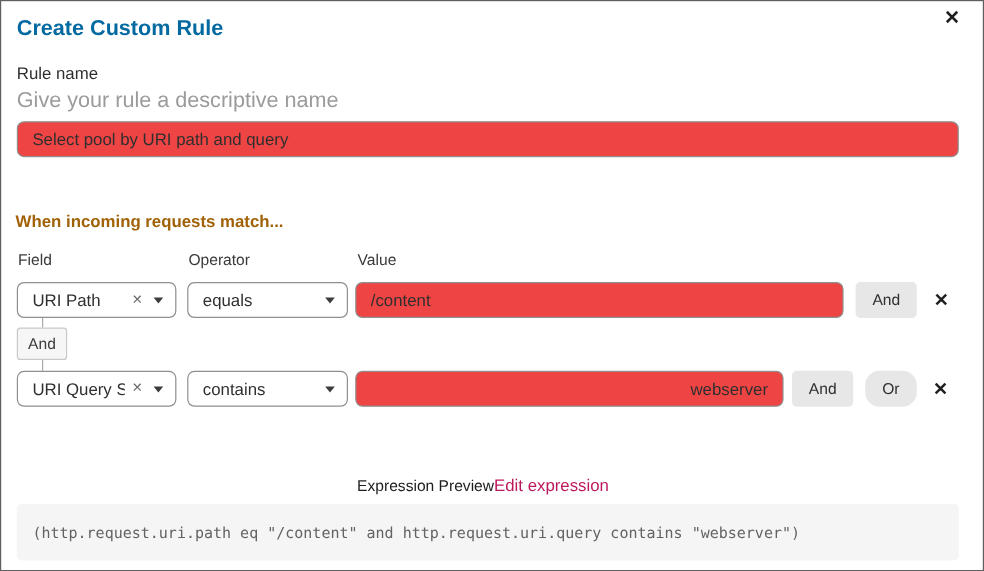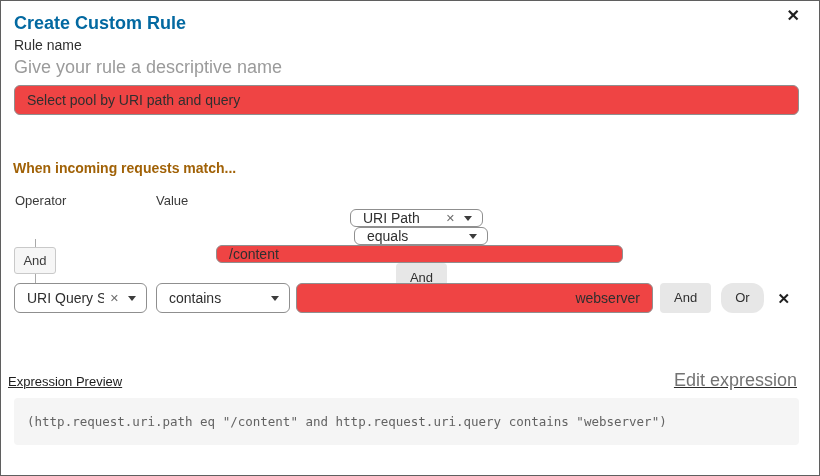--- a/index.html
+++ b/index.html
@@ -31,21 +31,21 @@
     font-family: "Liberation Sans", sans-serif;
   }
   .title {
     margin: 10px 0 0 13px;
     font-size: 18px;
     line-height: 24px;
     font-weight: 700;
     color: #0369a1;
   }
   .rule-name-label {
-    margin: 2px 0 0 13px;
+    margin: 18px 0 0 13px;
     font-size: 14px;
     line-height: 17px;
     color: #2f2f2f;
   }
   .rule-name-helper {
     margin: 5px 0 0 13px;
     font-size: 18px;
     line-height: 16px;
     color: #9b9b9b;
   }
@@ -81,21 +81,21 @@
   }
   .col-label-field { width: 142px; padding-left: 1px; }
   .col-label-operator { width: 140px; padding-left: 1px; }
   .col-label-value { padding-left: 2px; }
   .cond-row {
     display: flex;
     align-items: center;
     margin-left: 13px;
     height: 30px;
   }
-  .cond-row-1 { margin-top: 0; flex-direction: column; }
+  .cond-row-1 { margin-top: 10px; }
   .select {
     display: flex;
     align-items: center;
     height: 30px;
     border: 1px solid #8f8f8f;
     border-radius: 6px;
     background: #fff;
     font-size: 14px;
     color: #2f2f2f;
     padding: 0 10px 0 12px;
@@ -169,33 +169,32 @@
     border: 1px solid #c9c9c9;
     border-radius: 3px;
     font-size: 13px;
     color: #3c3c3c;
     display: flex;
     align-items: center;
     justify-content: center;
   }
   .preview-header {
     display: flex;
-    justify-content: space-between;
+    justify-content: center;
     align-items: baseline;
     margin: 57px 22px 0 7px;
-    text-decoration: underline;
   }
   .preview-label {
     font-size: 13px;
     line-height: 17px;
     color: #1d1d1d;
   }
   .edit-expression-link {
-    font-size: 18px;
-    color: #737373;
+    font-size: 14px;
+    color: #be185d;
     text-decoration: none;
     cursor: pointer;
   }
   .code-block {
     margin: 7px 0 0 13px;
     width: 785px;
     height: 47px;
     background: #f5f5f5;
     border-radius: 4px;
     display: flex;
@@ -218,20 +217,21 @@
 
   <h1 class="title">Create Custom Rule</h1>
 
   <div class="rule-name-label">Rule name</div>
   <div class="rule-name-helper">Give your rule a descriptive name</div>
   <input class="text-input rule-name-input" type="text" value="Select pool by URI path and query" style="">
 
   <h2 class="match-heading">When incoming requests match...</h2>
 
   <div class="col-labels">
+    <span class="col-label-field">Field</span>
     <span class="col-label-operator">Operator</span>
     <span class="col-label-value">Value</span>
   </div>
 
   <div class="cond-row cond-row-1">
     <div class="select field-select">
       <span class="sel-text">URI Path</span>
       <span class="clear-x">✕</span>
       <span class="caret"></span>
     </div>

